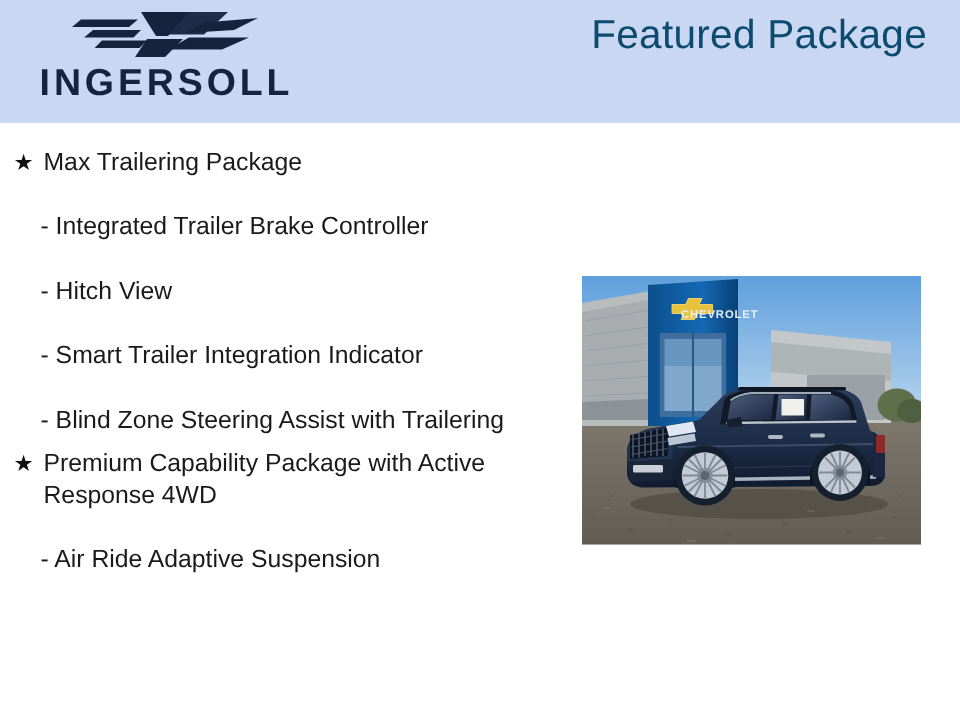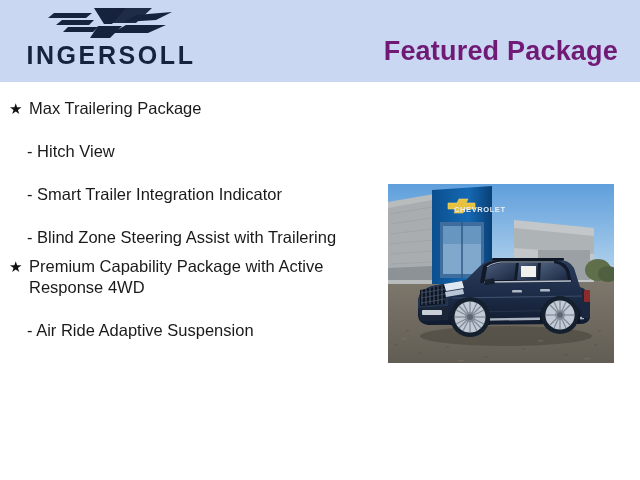--- a/index.html
+++ b/index.html
@@ -69,24 +69,24 @@
     font-weight: bold;
     letter-spacing: 2.7px;
     color: #16233d;
     line-height: 13px;
     white-space: nowrap;
   }
 
   .header-title {
     position: absolute;
     right: 22px;
-    top: 36px;
+    top: 8px;
     font-size: 27px;
-    font-weight: bold;
-    color: #701a75;
+    font-weight: normal;
+    color: #0c4a6e;
     letter-spacing: 0.2px;
     white-space: nowrap;
   }
 
   
   .content {
     position: absolute;
     left: 0;
     top: 82px;
     width: 640px;
@@ -171,20 +171,23 @@
 
   <div class="header-title">Featured Package</div>
 </div>
 
 <div class="content">
 
   <div class="feature-list" id="feature-list">
       <div class="feat head">
         <span class="star">★</span>
         <span class="feat-text">Max Trailering Package</span>
+      </div>
+      <div class="feat sub">
+        <span class="feat-text">- Integrated Trailer Brake Controller</span>
       </div>
       <div class="feat sub">
         <span class="feat-text">- Hitch View</span>
       </div>
       <div class="feat sub">
         <span class="feat-text">- Smart Trailer Integration Indicator</span>
       </div>
       <div class="feat sub">
         <span class="feat-text">- Blind Zone Steering Assist with Trailering</span>
       </div>

